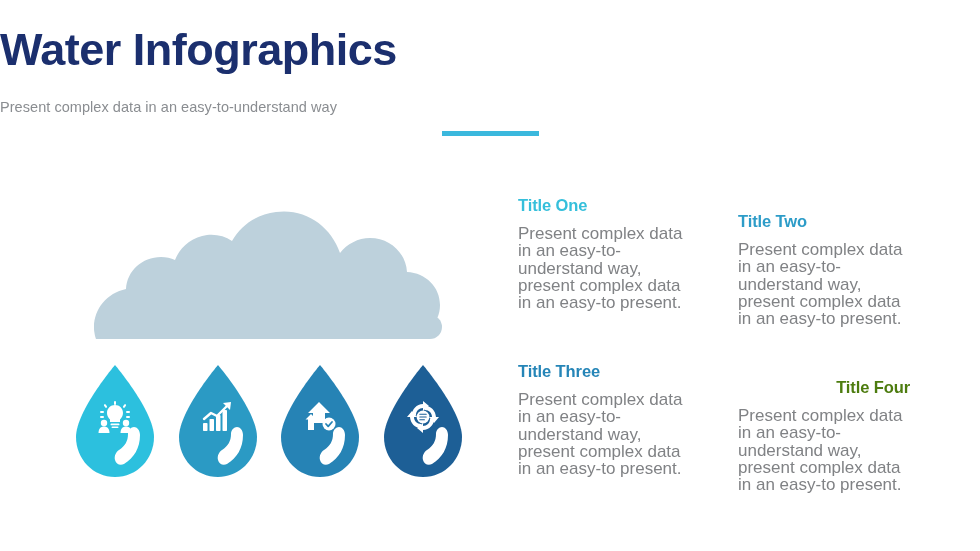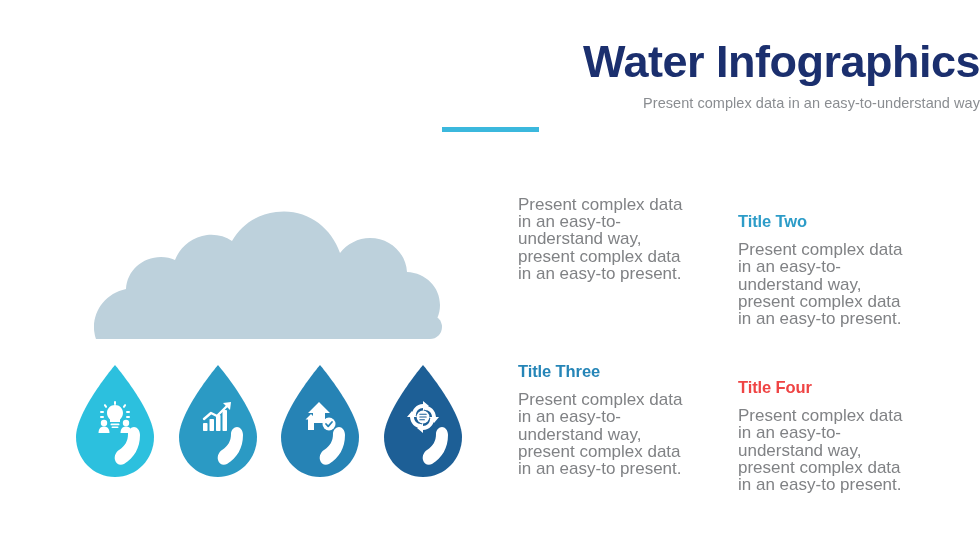--- a/index.html
+++ b/index.html
@@ -22,36 +22,36 @@
     width: 980px;
     height: 551px;
     background: #ffffff;
     overflow: hidden;
   }
 
   
   #header {
     position: absolute;
     left: 0;
-    top: 38px;
+    top: 26px;
     width: 980px;
-    text-align: right;
+    text-align: left;
   }
 
   #page-title {
     font-size: 45px;
     font-weight: bold;
     letter-spacing: -0.5px;
     color: #1b2f6e;
     line-height: 1.08;
     font-family: "Liberation Sans", sans-serif;
   }
 
   #page-subtitle {
-    margin-top: 8px;
+    margin-top: 24px;
     font-size: 14.5px;
     color: #8a8d91;
     letter-spacing: 0.05px;
     font-weight: normal;
   }
 
   #title-accent-bar {
     margin: 16px auto 0 auto;
     width: 97px;
     height: 5px;
@@ -259,33 +259,34 @@
           </g>
         </svg>
       </div>
     </div>
 
   </div>
 
   <div id="content-grid">
 
     <div class="info-block col-a row-1">
+      <div class="info-title" style="color: rgb(53, 191, 219);">Title One</div>
       <div class="info-body" style="color: rgb(128, 130, 133);">Present complex data in an easy-to-understand way, present complex data in an easy-to present.</div>
     </div>
 
     <div class="info-block col-b row-1">
       <div class="info-title" style="color: rgb(45, 156, 200);">Title Two</div>
       <div class="info-body" style="color: rgb(128, 130, 133);">Present complex data in an easy-to-understand way, present complex data in an easy-to present.</div>
     </div>
 
     <div class="info-block col-a row-2">
       <div class="info-title" style="color: rgb(37, 133, 183);">Title Three</div>
       <div class="info-body" style="color: rgb(128, 130, 133);">Present complex data in an easy-to-understand way, present complex data in an easy-to present.</div>
     </div>
 
     <div class="info-block col-b row-2">
-      <div class="info-title" style="color: #ef4444;">Title Four</div>
+      <div class="info-title" style="color: #4d7c0f; text-align: right;">Title Four</div>
       <div class="info-body" style="color: rgb(128, 130, 133);">Present complex data in an easy-to-understand way, present complex data in an easy-to present.</div>
     </div>
 
   </div>
 
 </div>
 
 </body></html>

